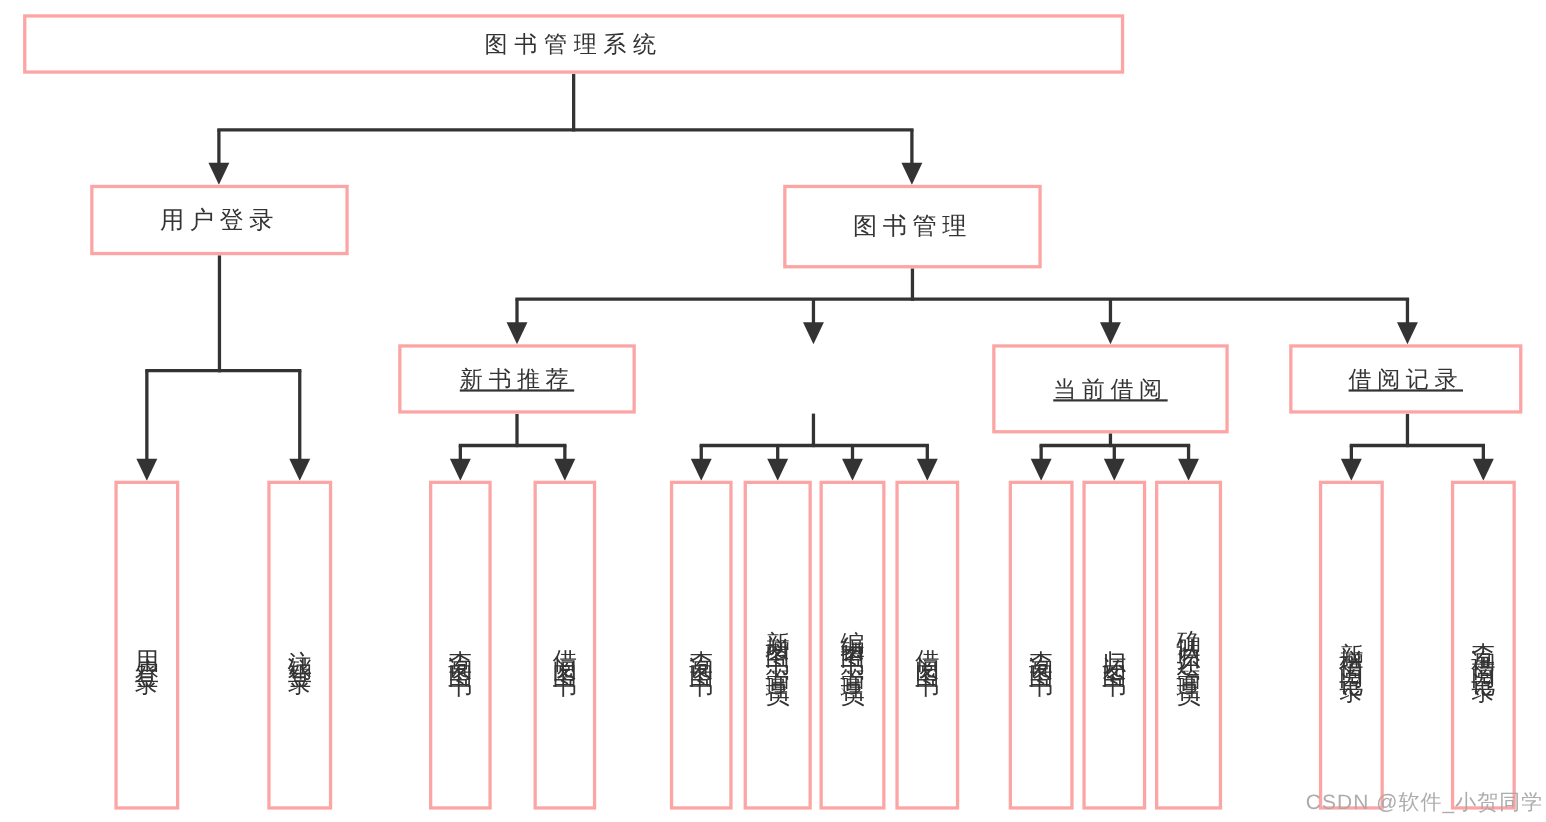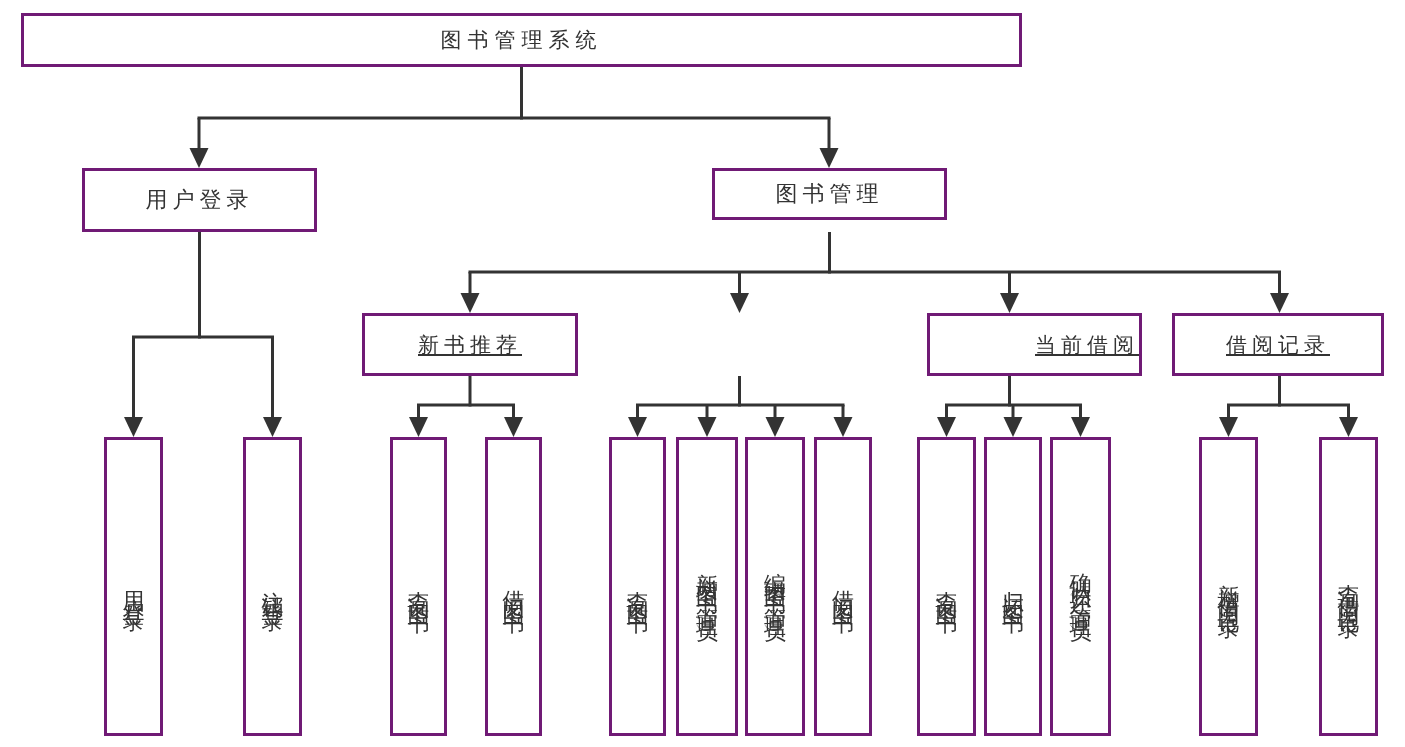--- a/index.html
+++ b/index.html
@@ -7,21 +7,21 @@
     position:relative;
     width:1405px;height:747px;
     background:#ffffff;
     font-family:"Liberation Sans",sans-serif;
     overflow:hidden;
   }
   #wires{position:absolute;left:0;top:0;width:1405px;height:747px;}
   .node{
     position:absolute;
     box-sizing:border-box;
-    border:3px solid #701a75;
+    border:3px solid #fca5a5;
     background:#ffffff;
     display:flex;
     align-items:center;
     justify-content:center;
     color:#333333;
     z-index:2;
   }
   .node .label{white-space:nowrap;}
   .root .label{font-size:21px;letter-spacing:6px;}
   .h2 .label{font-size:22px;letter-spacing:5px;}
@@ -29,24 +29,24 @@
   .vbox{top:437px;height:299px;}
   .vbox .label{
     writing-mode:vertical-rl;
     text-orientation:mixed;
     font-size:22px;
     letter-spacing:7px;
     white-space:nowrap;
   }
   #b-root{left:21px;top:13px;width:1001px;height:54px;}
   #b-login{left:82px;top:168px;width:235px;height:64px;}
-  #b-mgmt{left:712px;top:168px;width:235px;height:52px;}
+  #b-mgmt{left:712px;top:168px;width:235px;height:76px;}
   #b-rec{left:362px;top:313px;width:216px;height:63px;}
   #b-borrow{left:632px;top:313px;width:215px;height:63px;}
-  #b-current{left:927px;top:313px;width:215px;height:63px;justify-content:flex-end;}
+  #b-current{left:902px;top:313px;width:215px;height:81px;}
   #b-records{left:1172px;top:313px;width:212px;height:63px;}
   #v1{left:104px;width:59px;}
   #v2{left:243px;width:59px;}
   #v3{left:390px;width:57px;}
   #v4{left:485px;width:57px;}
   #v5{left:609px;width:57px;}
   #v6{left:676px;width:62px;}
   #v7{left:745px;width:60px;}
   #v8{left:814px;width:58px;}
   #v9{left:917px;width:59px;}
@@ -187,13 +187,14 @@
   <div class="node vbox" id="v11">
     <span class="label">确认归还（管理员）</span>
   </div>
   <div class="node vbox" id="v12">
     <span class="label">新增借阅记录</span>
   </div>
   <div class="node vbox" id="v13">
     <span class="label">查询借阅记录</span>
   </div>
 
+  <div id="watermark">CSDN @软件_小贺同学</div>
 </div>
 
 </body></html>

